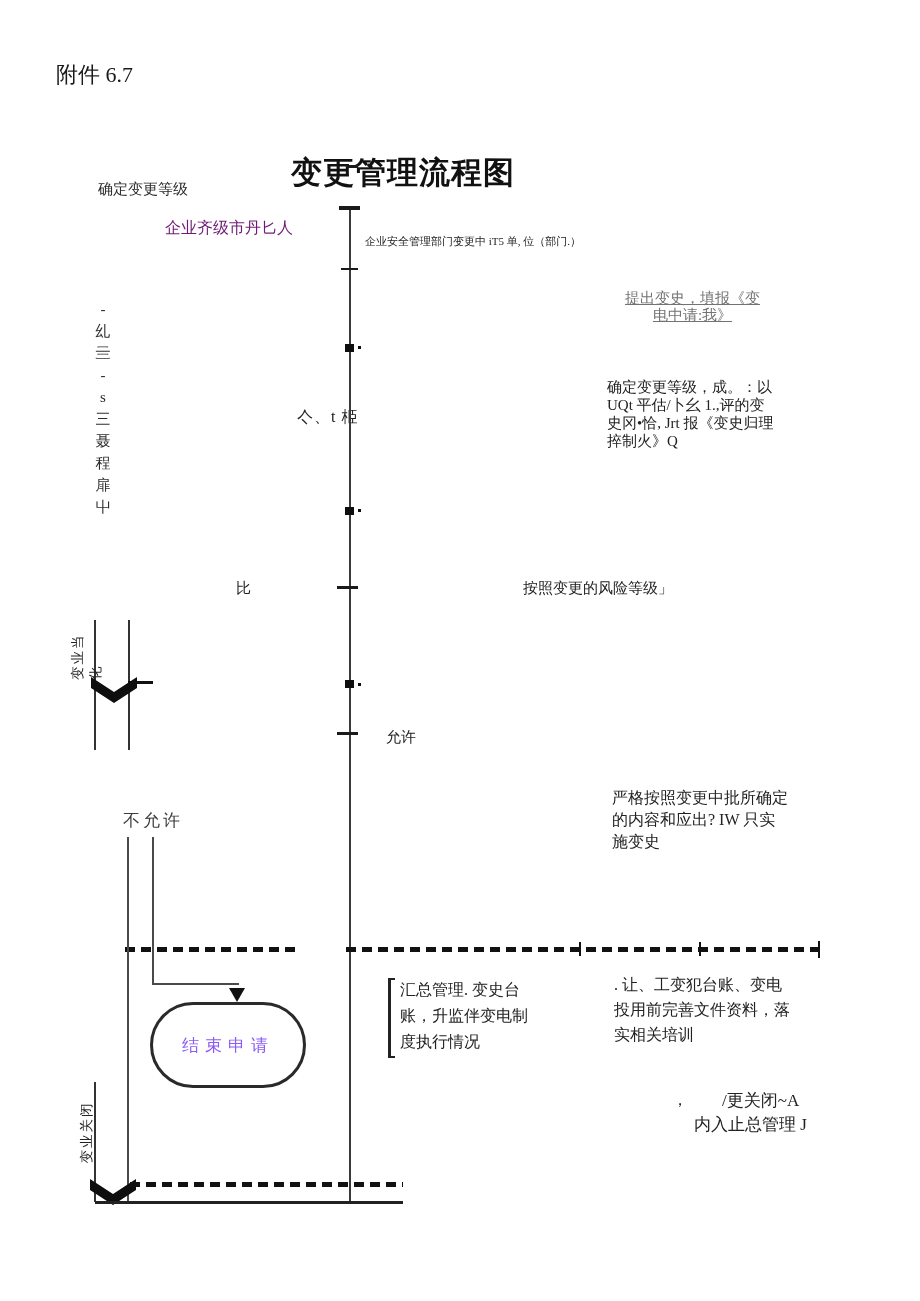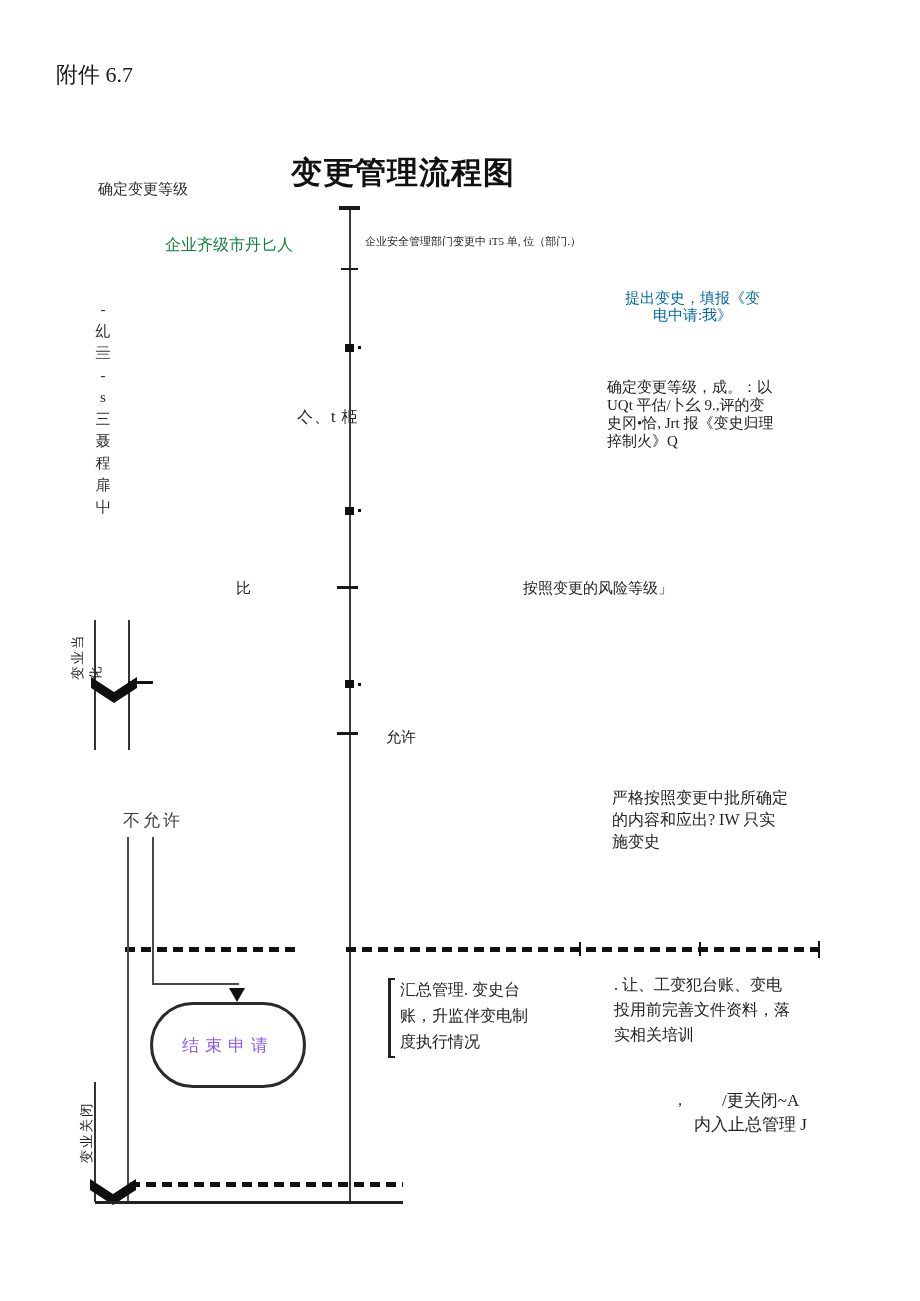--- a/index.html
+++ b/index.html
@@ -8,21 +8,21 @@
     font-family:"Liberation Serif","DejaVu Serif",serif;color:#1f1f1f;
   }
   .abs{position:absolute;}
   .pre{white-space:pre-line;}
 
   
   .attachment-label{left:56px;top:60px;font-size:22px;color:#1a1a1a;}
   .page-title{left:291px;top:104px;font-size:31px;font-weight:bold;letter-spacing:1px;color:#111;
               font-family:"Liberation Sans","DejaVu Sans",sans-serif;margin-top:48px;}
   .flow-caption{left:98px;top:180px;font-size:15px;color:#2a2a2a;}
-  .lane-left-header{left:165px;top:235px;font-size:16px;color:#15803d;
+  .lane-left-header{left:165px;top:218px;font-size:16px;color:#701a75;
               font-family:Liberation Sans, sans-serif;}
   .lane-right-header{left:365px;top:234px;font-size:11px;color:#222;}
 
   
   .margin-column{left:88px;top:298px;width:30px;font-size:15px;line-height:22px;
                  text-align:center;color:#2d2d2d;}
   .stray-glyphs{left:297px;top:407px;font-size:16px;color:#222;letter-spacing:1px;}
 
   
   .main-line{left:349px;top:208px;width:2px;height:996px;background:#3a3a3a;}
@@ -32,21 +32,21 @@
   .tick-1{left:341px;top:268px;width:17px;height:2px;}
   .tick-2{left:337px;top:586px;width:21px;height:3px;}
   .tick-3{left:337px;top:732px;width:21px;height:3px;}
   .sq{background:#0e0e0e;width:9px;height:8px;left:345px;}
   .sq-1{top:344px;} .sq-2{top:507px;} .sq-3{top:680px;}
   .dot{background:#0e0e0e;width:3px;height:3px;left:358px;}
   .dot-1{top:346px;} .dot-2{top:509px;} .dot-3{top:683px;}
 
   
   .node-propose{left:620px;top:290px;width:145px;font-size:15px;line-height:17px;
-                text-align:center;color:#0369a1;}
+                text-align:center;color:#737373;text-decoration:underline;}
   .node-grade{left:607px;top:378px;width:185px;font-size:15px;line-height:18px;color:#222;}
   .node-risk{left:523px;top:579px;font-size:15px;color:#222;}
   .node-compare{left:236px;top:579px;font-size:15px;color:#222;}
   .node-allow{left:386px;top:728px;font-size:15px;color:#222;}
   .node-deny{left:123px;top:809px;font-size:17px;letter-spacing:3px;color:#3c3c3c;}
   .node-implement{left:612px;top:787px;width:235px;font-size:16px;line-height:22px;color:#222;}
   .node-summary{left:400px;top:977px;width:170px;font-size:16px;line-height:26px;color:#222;}
   .node-improve{left:614px;top:972px;width:210px;font-size:16px;line-height:25px;color:#222;}
   .close-note-comma{left:672px;top:1090px;font-size:16px;color:#222;}
   .close-note-line1{left:722px;top:1089px;font-size:17px;color:#222;}
@@ -127,21 +127,21 @@
   <div class="abs sq sq-2"></div>
   <div class="abs dot dot-2"></div>
   <div class="abs tick tick-2"></div>
   <div class="abs sq sq-3"></div>
   <div class="abs dot dot-3"></div>
   <div class="abs tick tick-3"></div>
 
   <div class="abs node-propose pre">提出变史，填报《变
 电中请:我》</div>
   <div class="abs node-grade pre">确定变更等级，成。：以
-UQt 平估/卜幺 9.,评的变
+UQt 平估/卜幺 1.,评的变
 史冈•恰, Jrt 报《变史归理
 捽制火》Q</div>
   <div class="abs node-risk">按照变更的风险等级」</div>
   <div class="abs node-compare">比</div>
   <div class="abs node-allow">允许</div>
   <div class="abs node-deny">不允许</div>
   <div class="abs node-implement pre">严格按照变更中批所确定
 的内容和应出? IW 只实
 施变史</div>
 

